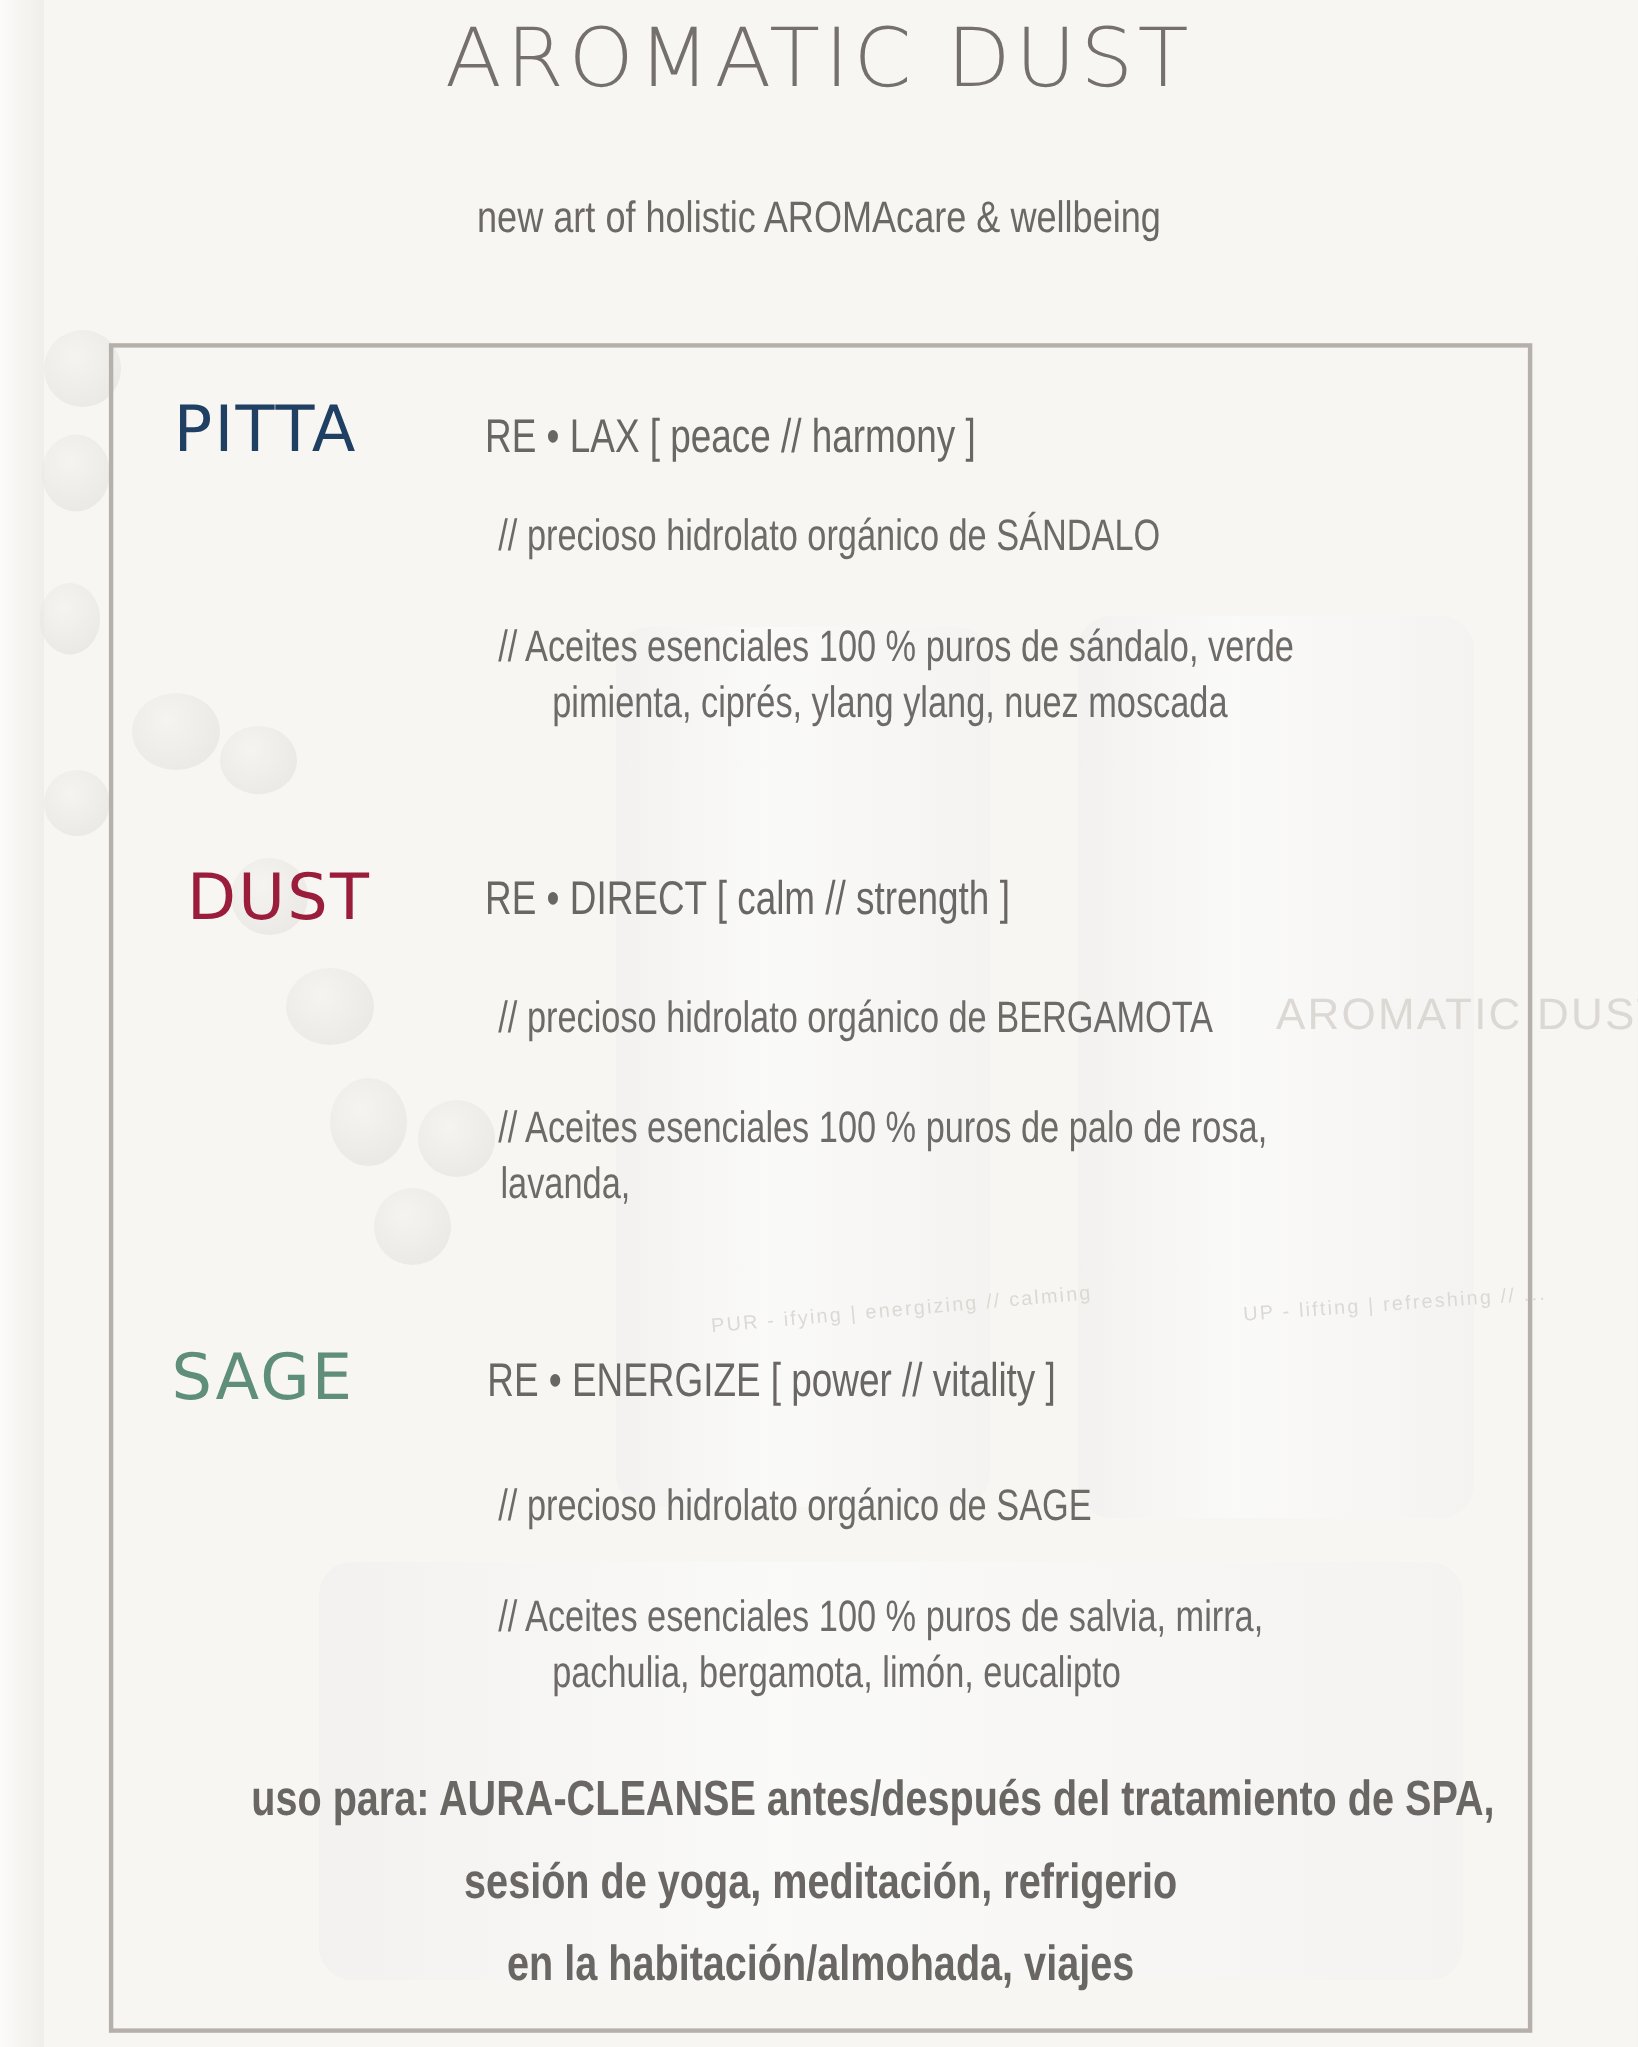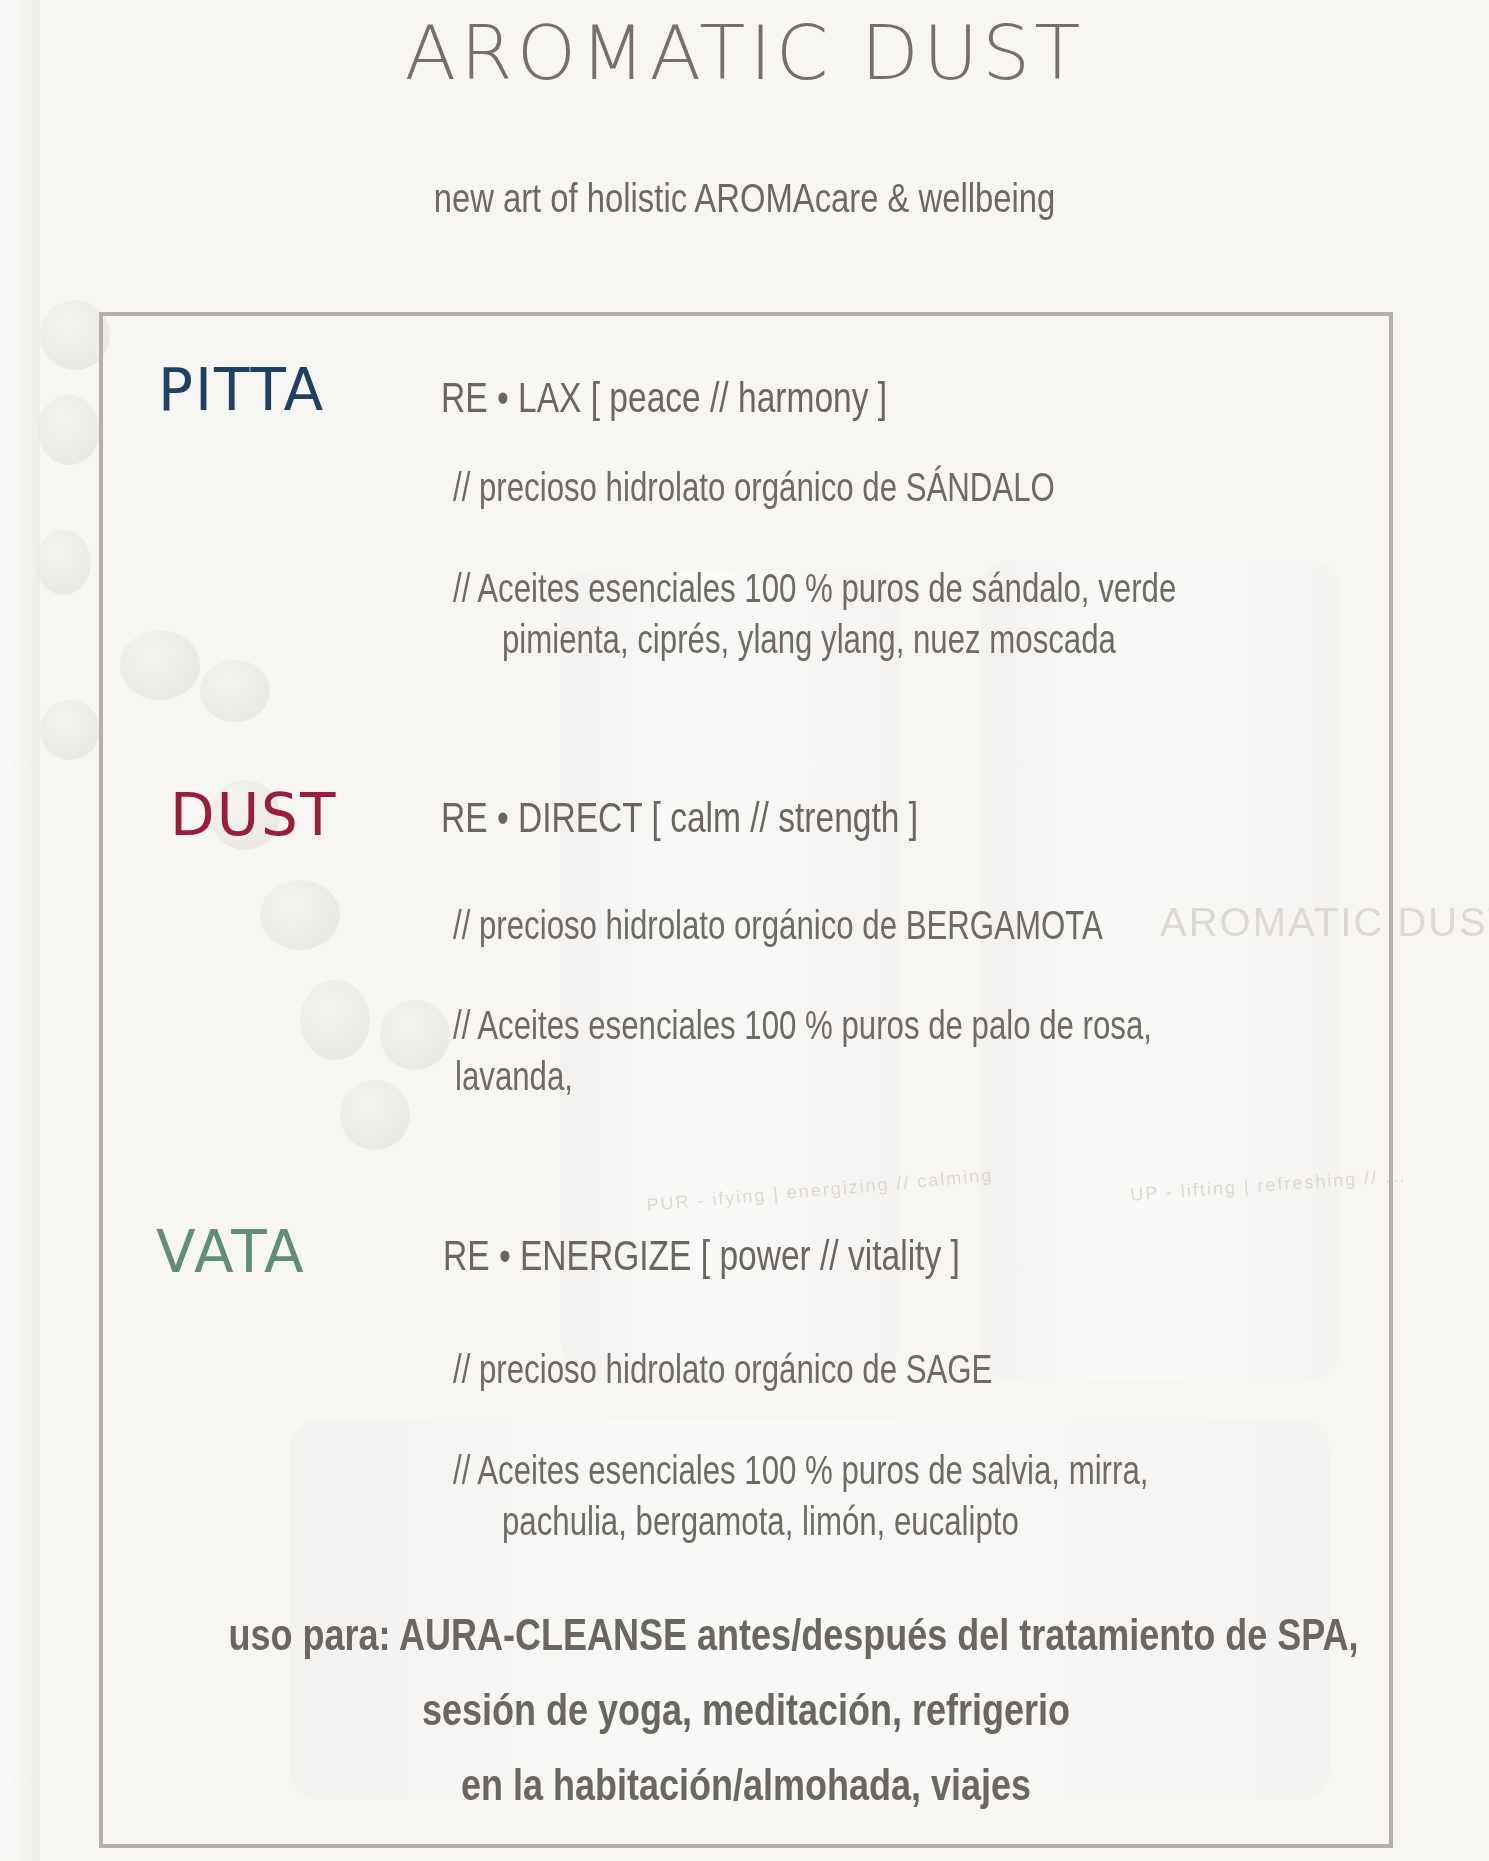--- a/index.html
+++ b/index.html
@@ -100,21 +100,21 @@
 <div class="line" style="left:453px;top:462px;">// precioso hidrolato orgánico de SÁNDALO</div>
 <div class="line" style="left:453px;top:563px;">// Aceites esenciales 100 % puros de sándalo, verde</div>
 <div class="line" style="left:502px;top:614px;">pimienta, ciprés, ylang ylang, nuez moscada</div>
 
 <div class="dosha pitta">DUST</div>
 <div class="head" style="left:441px;top:793px;">RE • DIRECT   [ calm // strength ]</div>
 <div class="line" style="left:453px;top:900px;">// precioso hidrolato orgánico de BERGAMOTA</div>
 <div class="line" style="left:453px;top:1000px;">// Aceites esenciales 100 % puros de palo de rosa,</div>
 <div class="line" style="left:455px;top:1051px;">lavanda,</div>
 
-<div class="dosha kapha">VATA</div>
+<div class="dosha kapha">SAGE</div>
 <div class="head" style="left:443px;top:1231px;">RE • ENERGIZE   [ power // vitality ]</div>
 <div class="line" style="left:453px;top:1344px;">// precioso hidrolato orgánico de SAGE</div>
 <div class="line" style="left:453px;top:1445px;">// Aceites esenciales 100 % puros de salvia, mirra,</div>
 <div class="line" style="left:502px;top:1496px;">pachulia, bergamota, limón, eucalipto</div>
 
 <div class="usage" style="top:1609px;">uso para: AURA-CLEANSE antes/después del tratamiento de SPA,</div>
 <div class="usage" style="top:1684px;">sesión de yoga, meditación, refrigerio</div>
 <div class="usage" style="top:1759px;">en la habitación/almohada, viajes</div>
 
 </body></html>

